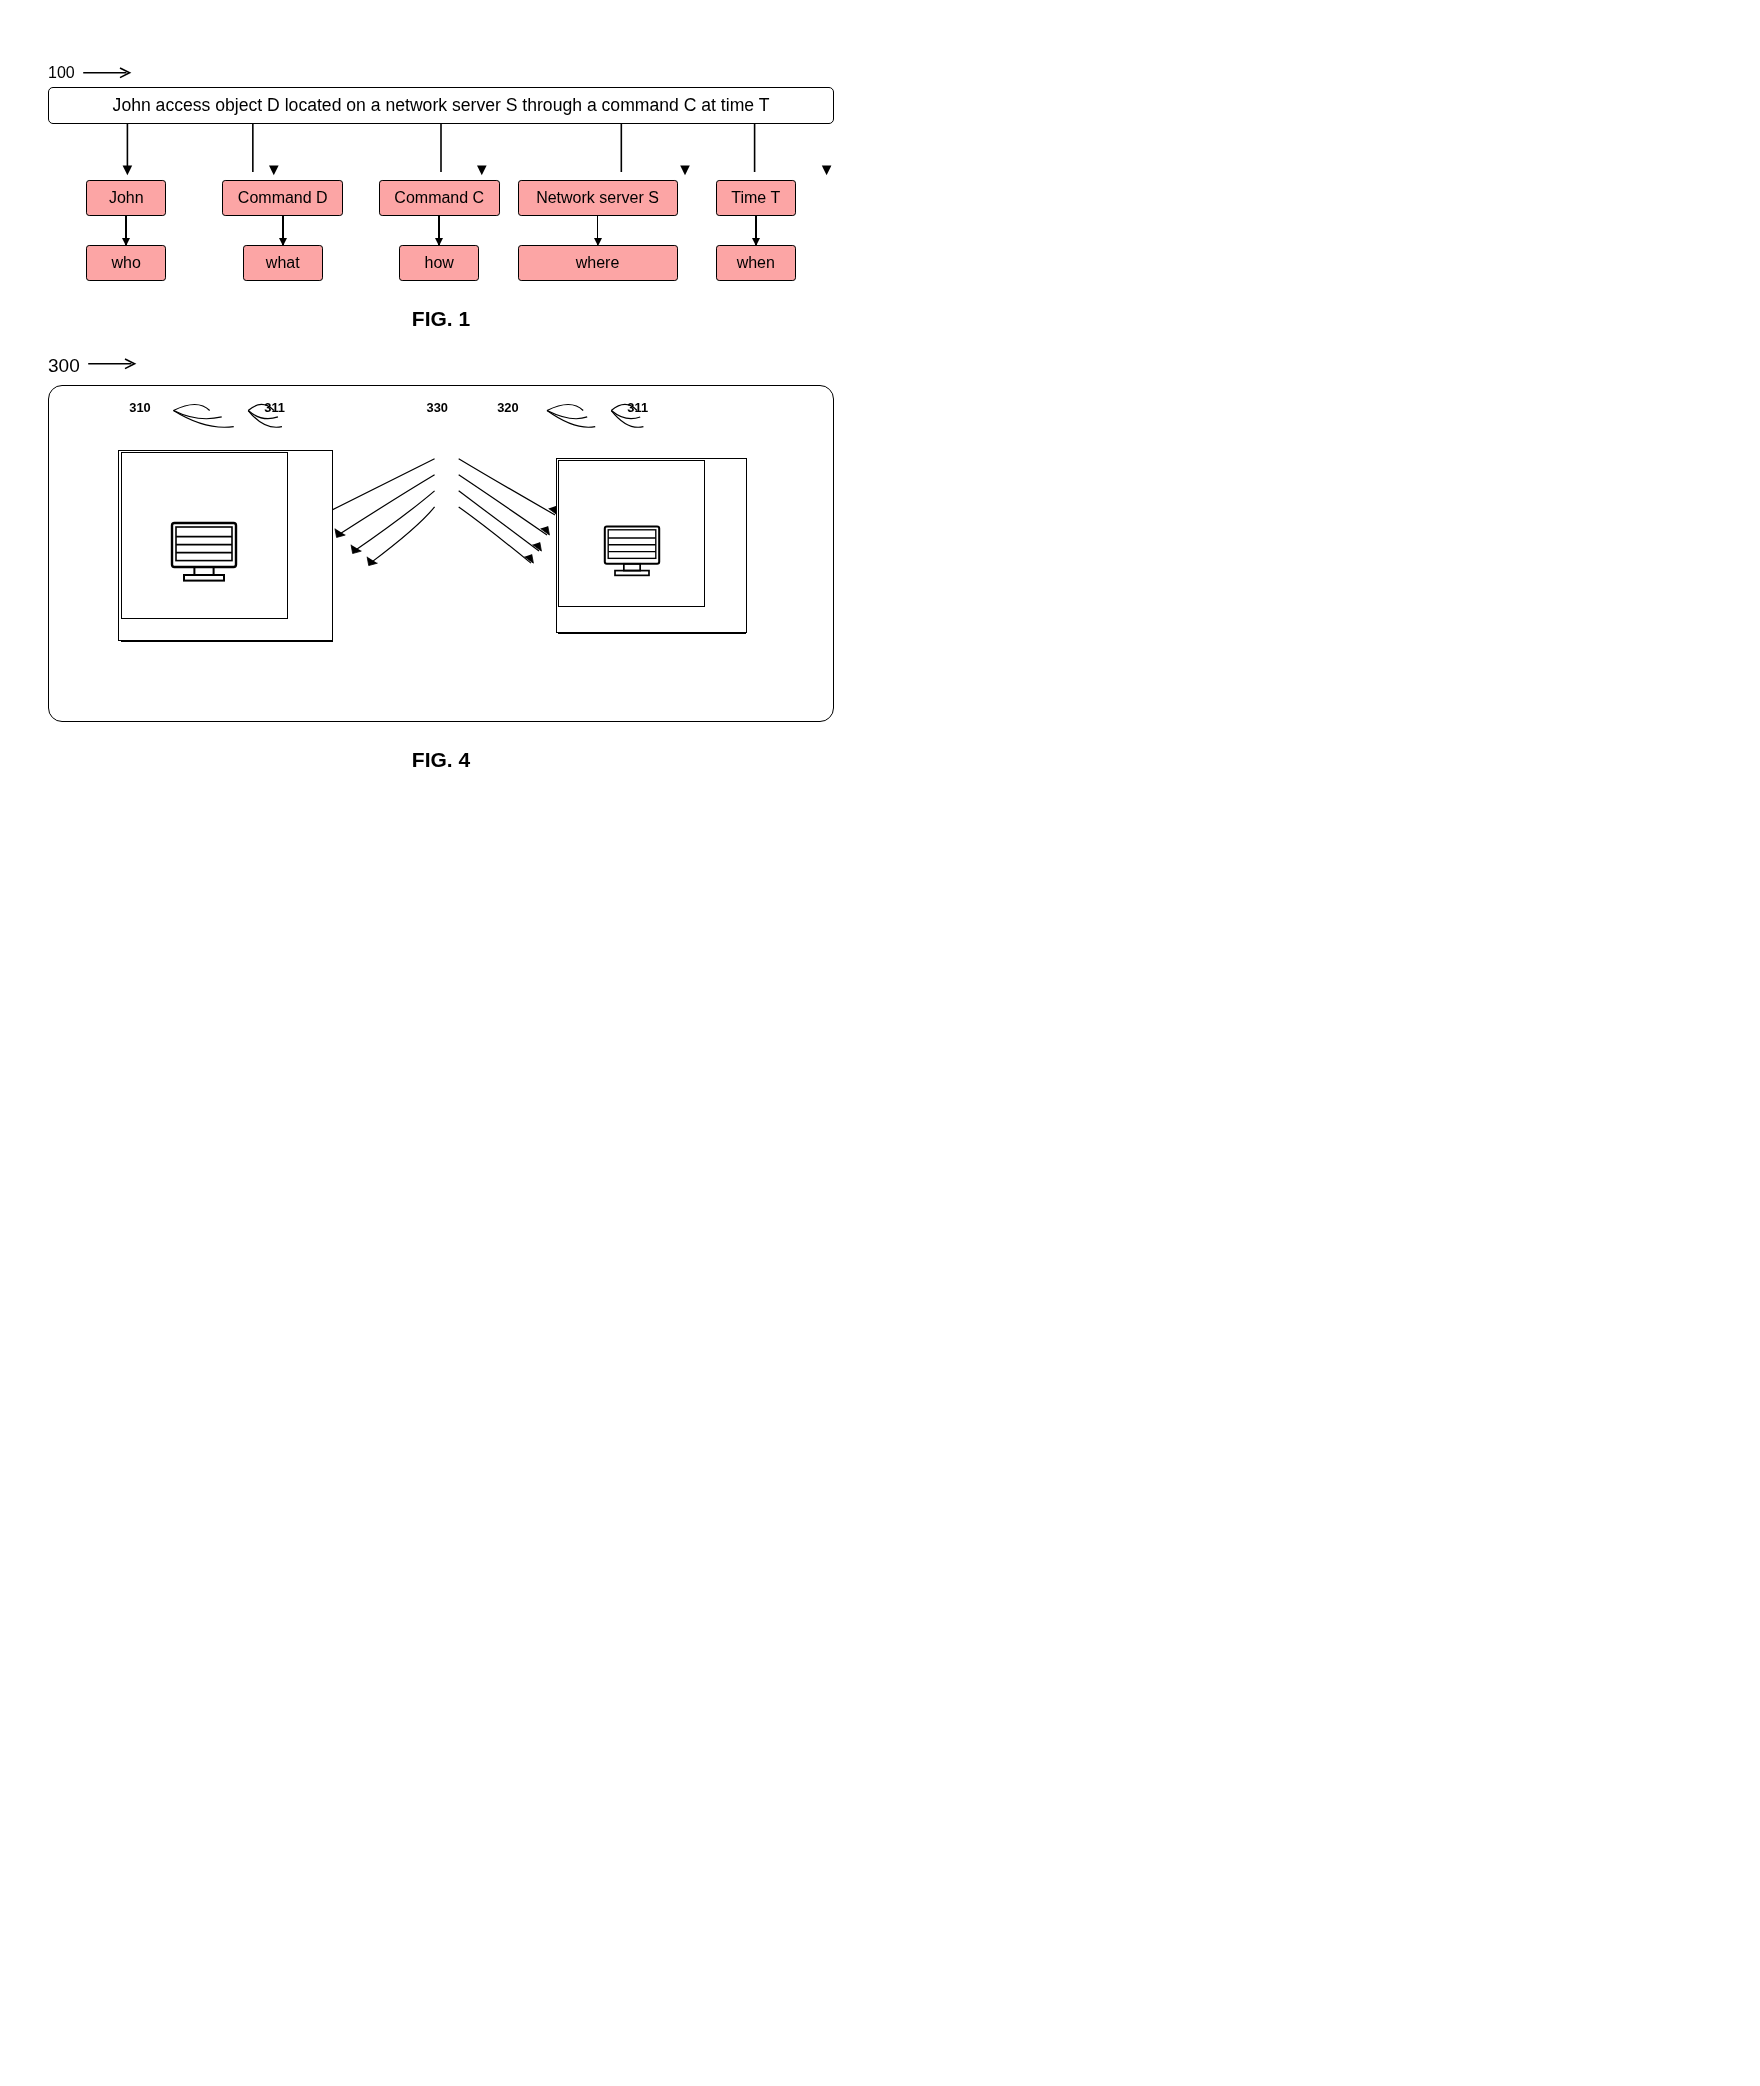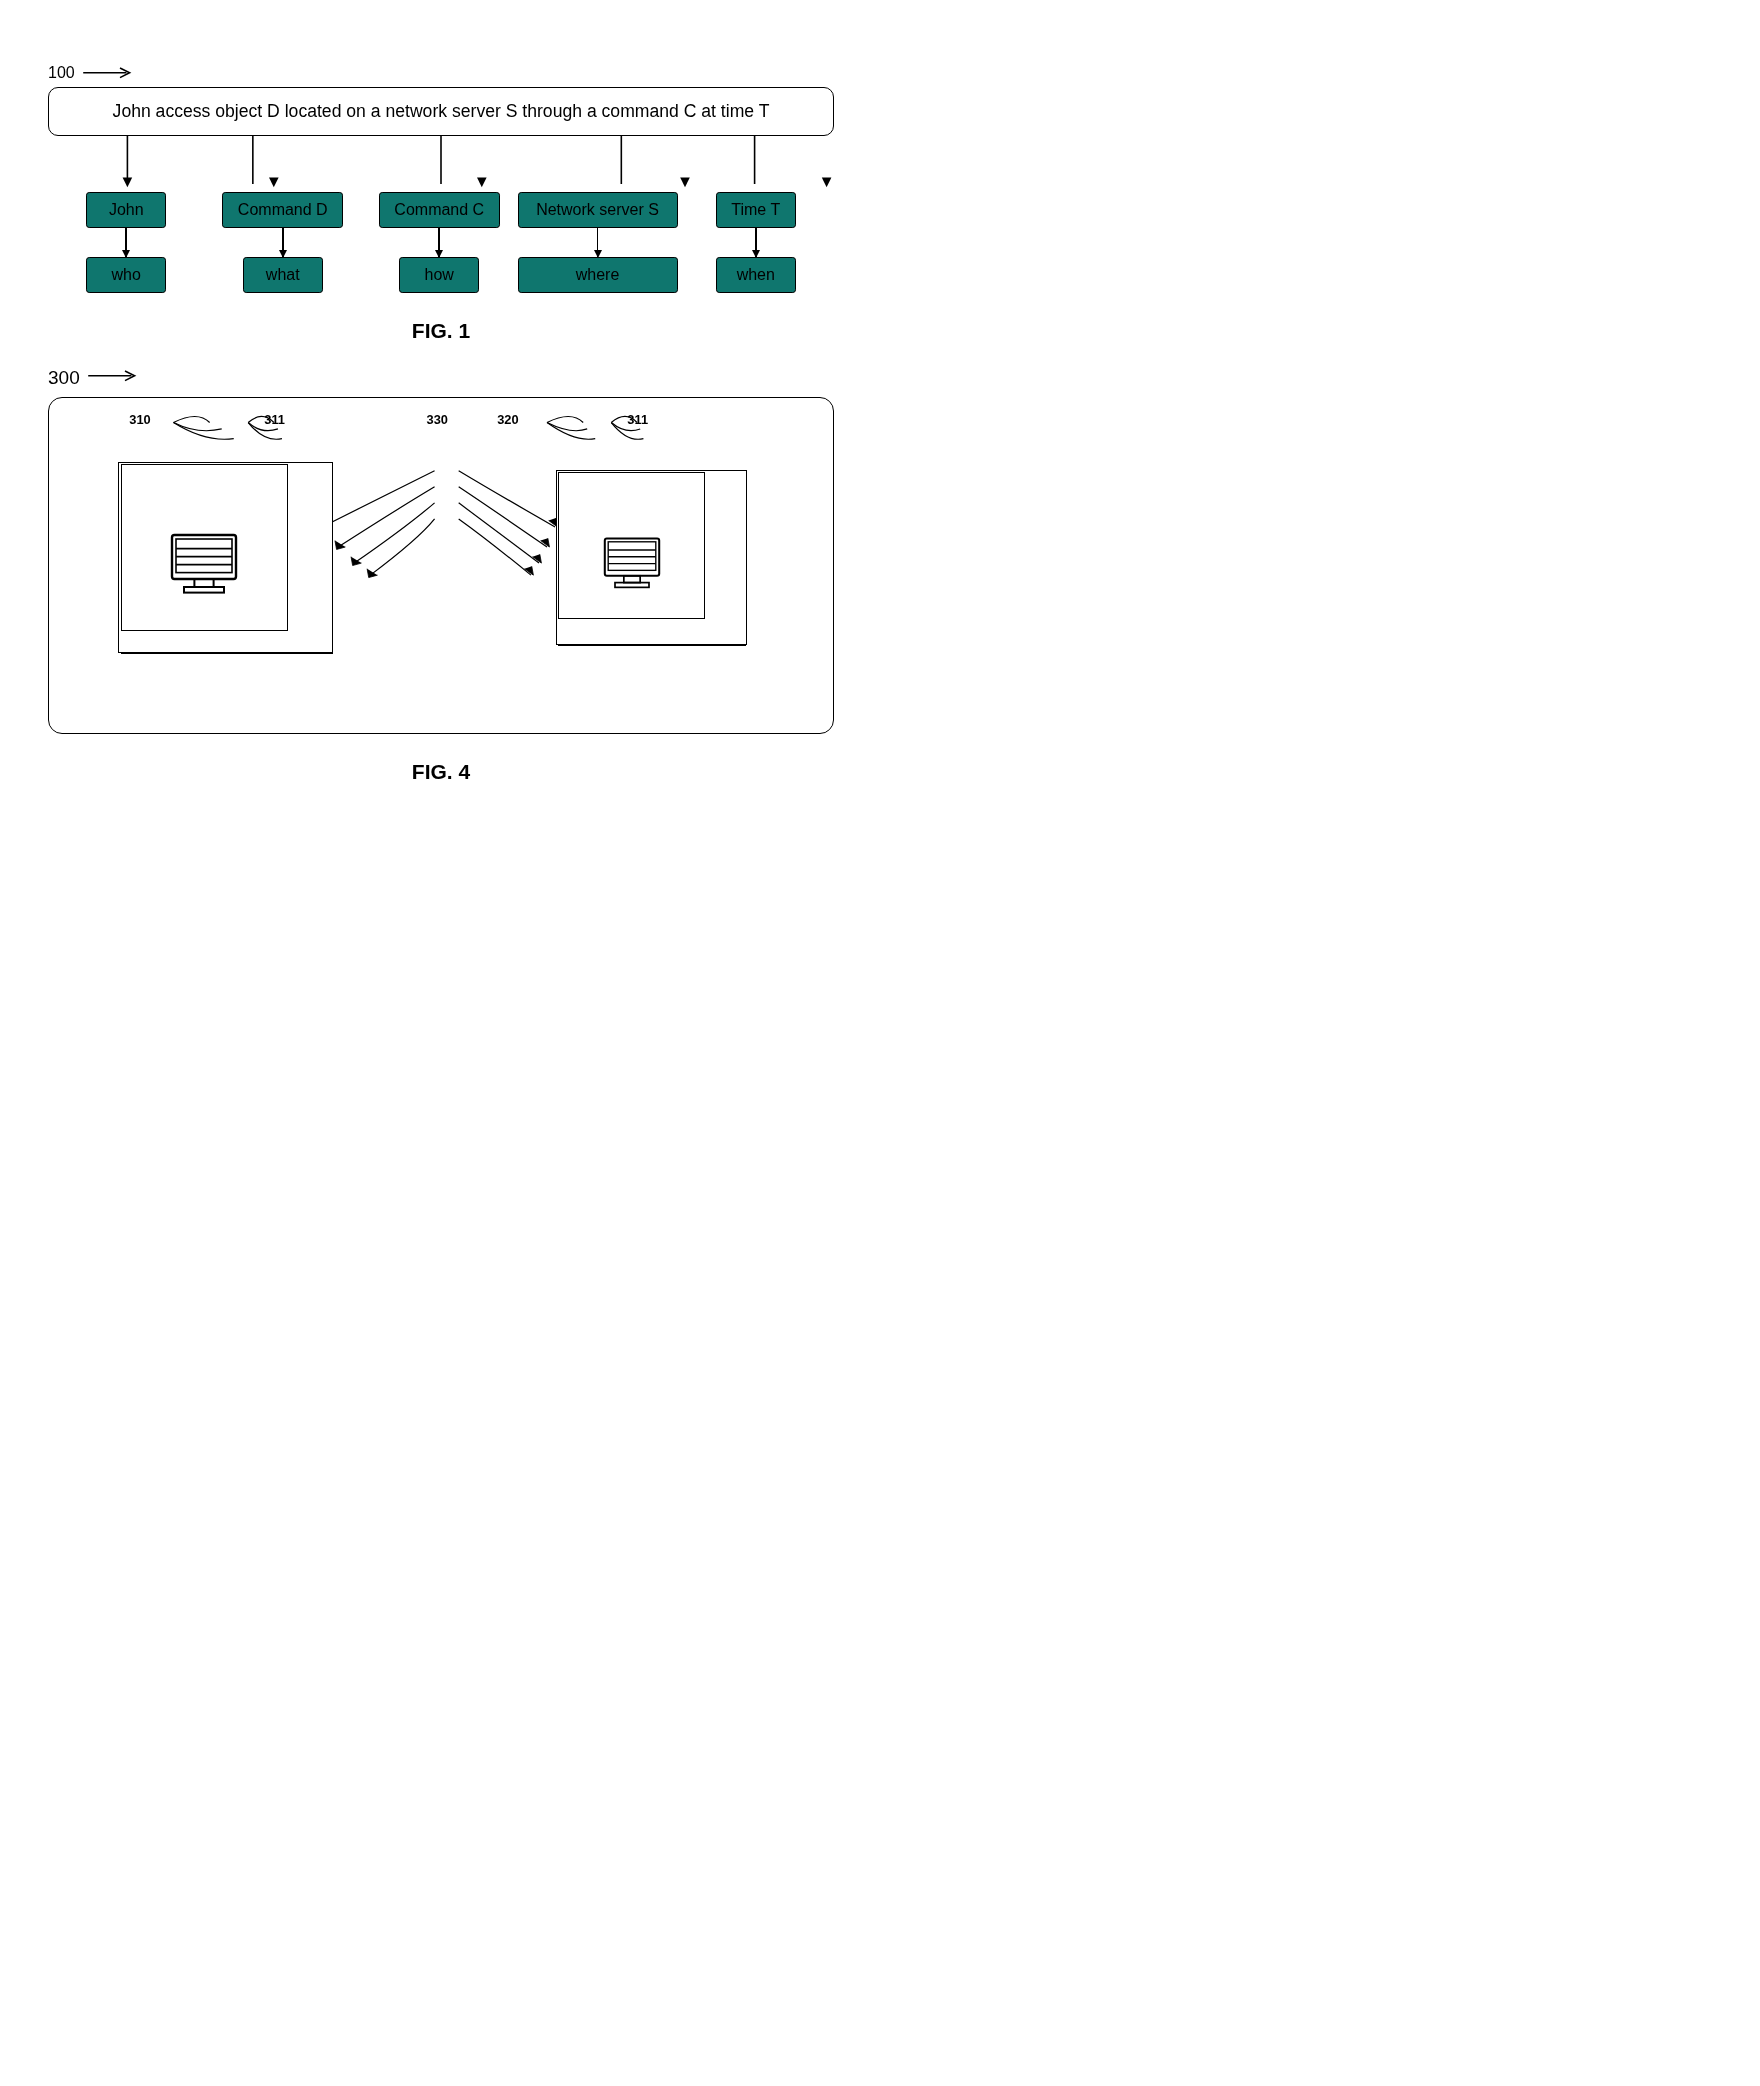--- a/index.html
+++ b/index.html
@@ -13,34 +13,34 @@
 
     
     .fig1-container {
       margin-top: 32px;
       position: relative;
     }
 
     
     .sentence-box {
       border: 1.6px solid #000;
-      border-radius: 10px;
-      padding: 13px 19px;
+      border-radius: 5px;
+      padding: 7px 19px;
       font-size: 17.6px;
       text-align: center;
       width: 100%;
     }
 
     .node-box {
       border: 1.6px solid #000;
       border-radius: 3.2px;
       padding: 8px 14.4px;
       font-size: 16px;
       text-align: center;
-      background: #0f766e;
+      background: #fca5a5;
       min-width: 80px;
     }
     .node-box.wide {
       min-width: 160px;
     }
 
     .down-arrow {
       width: 1.6px;
       height: 32px;
       background: #000;

